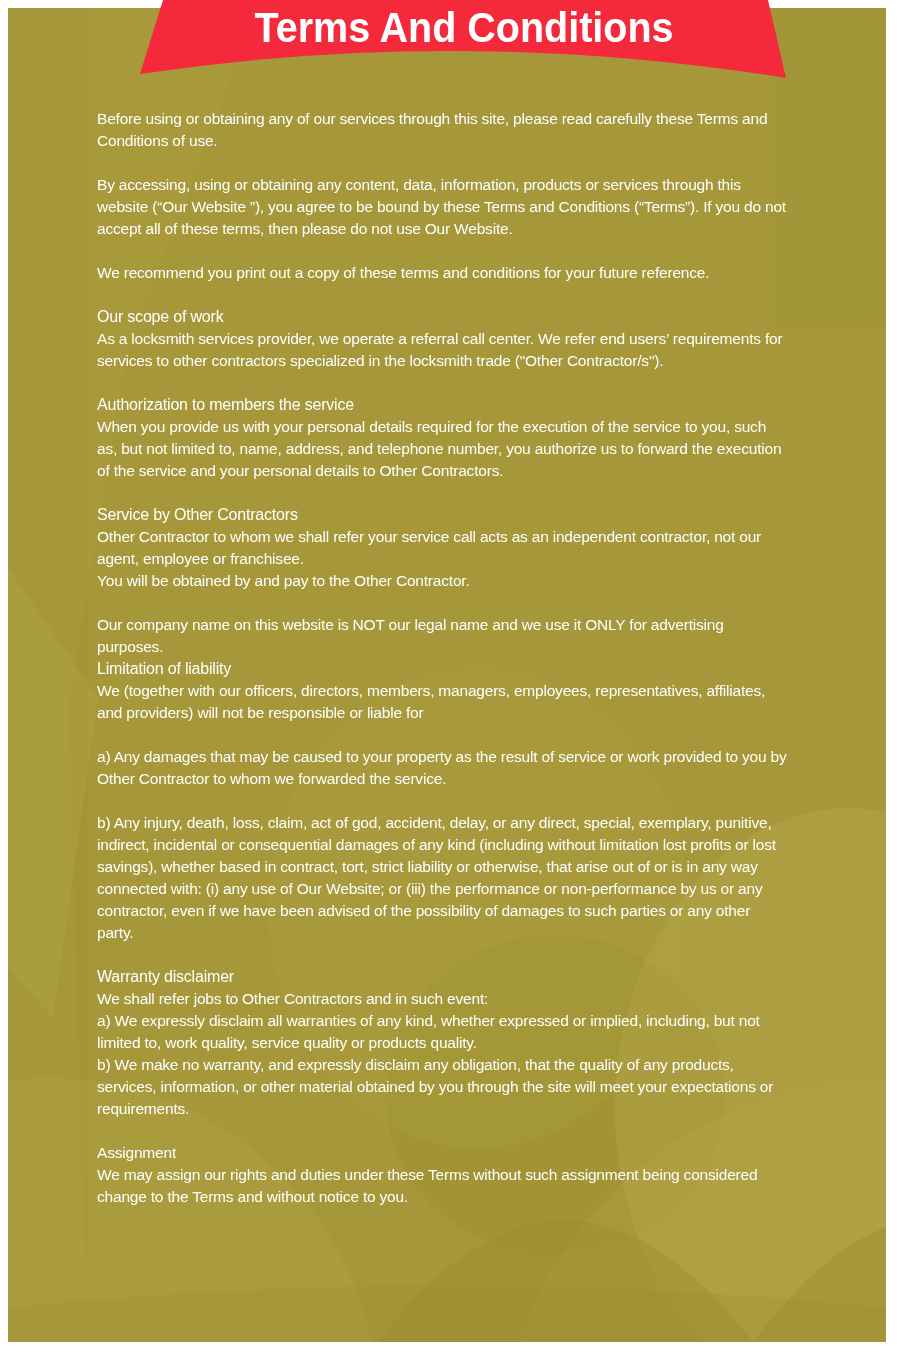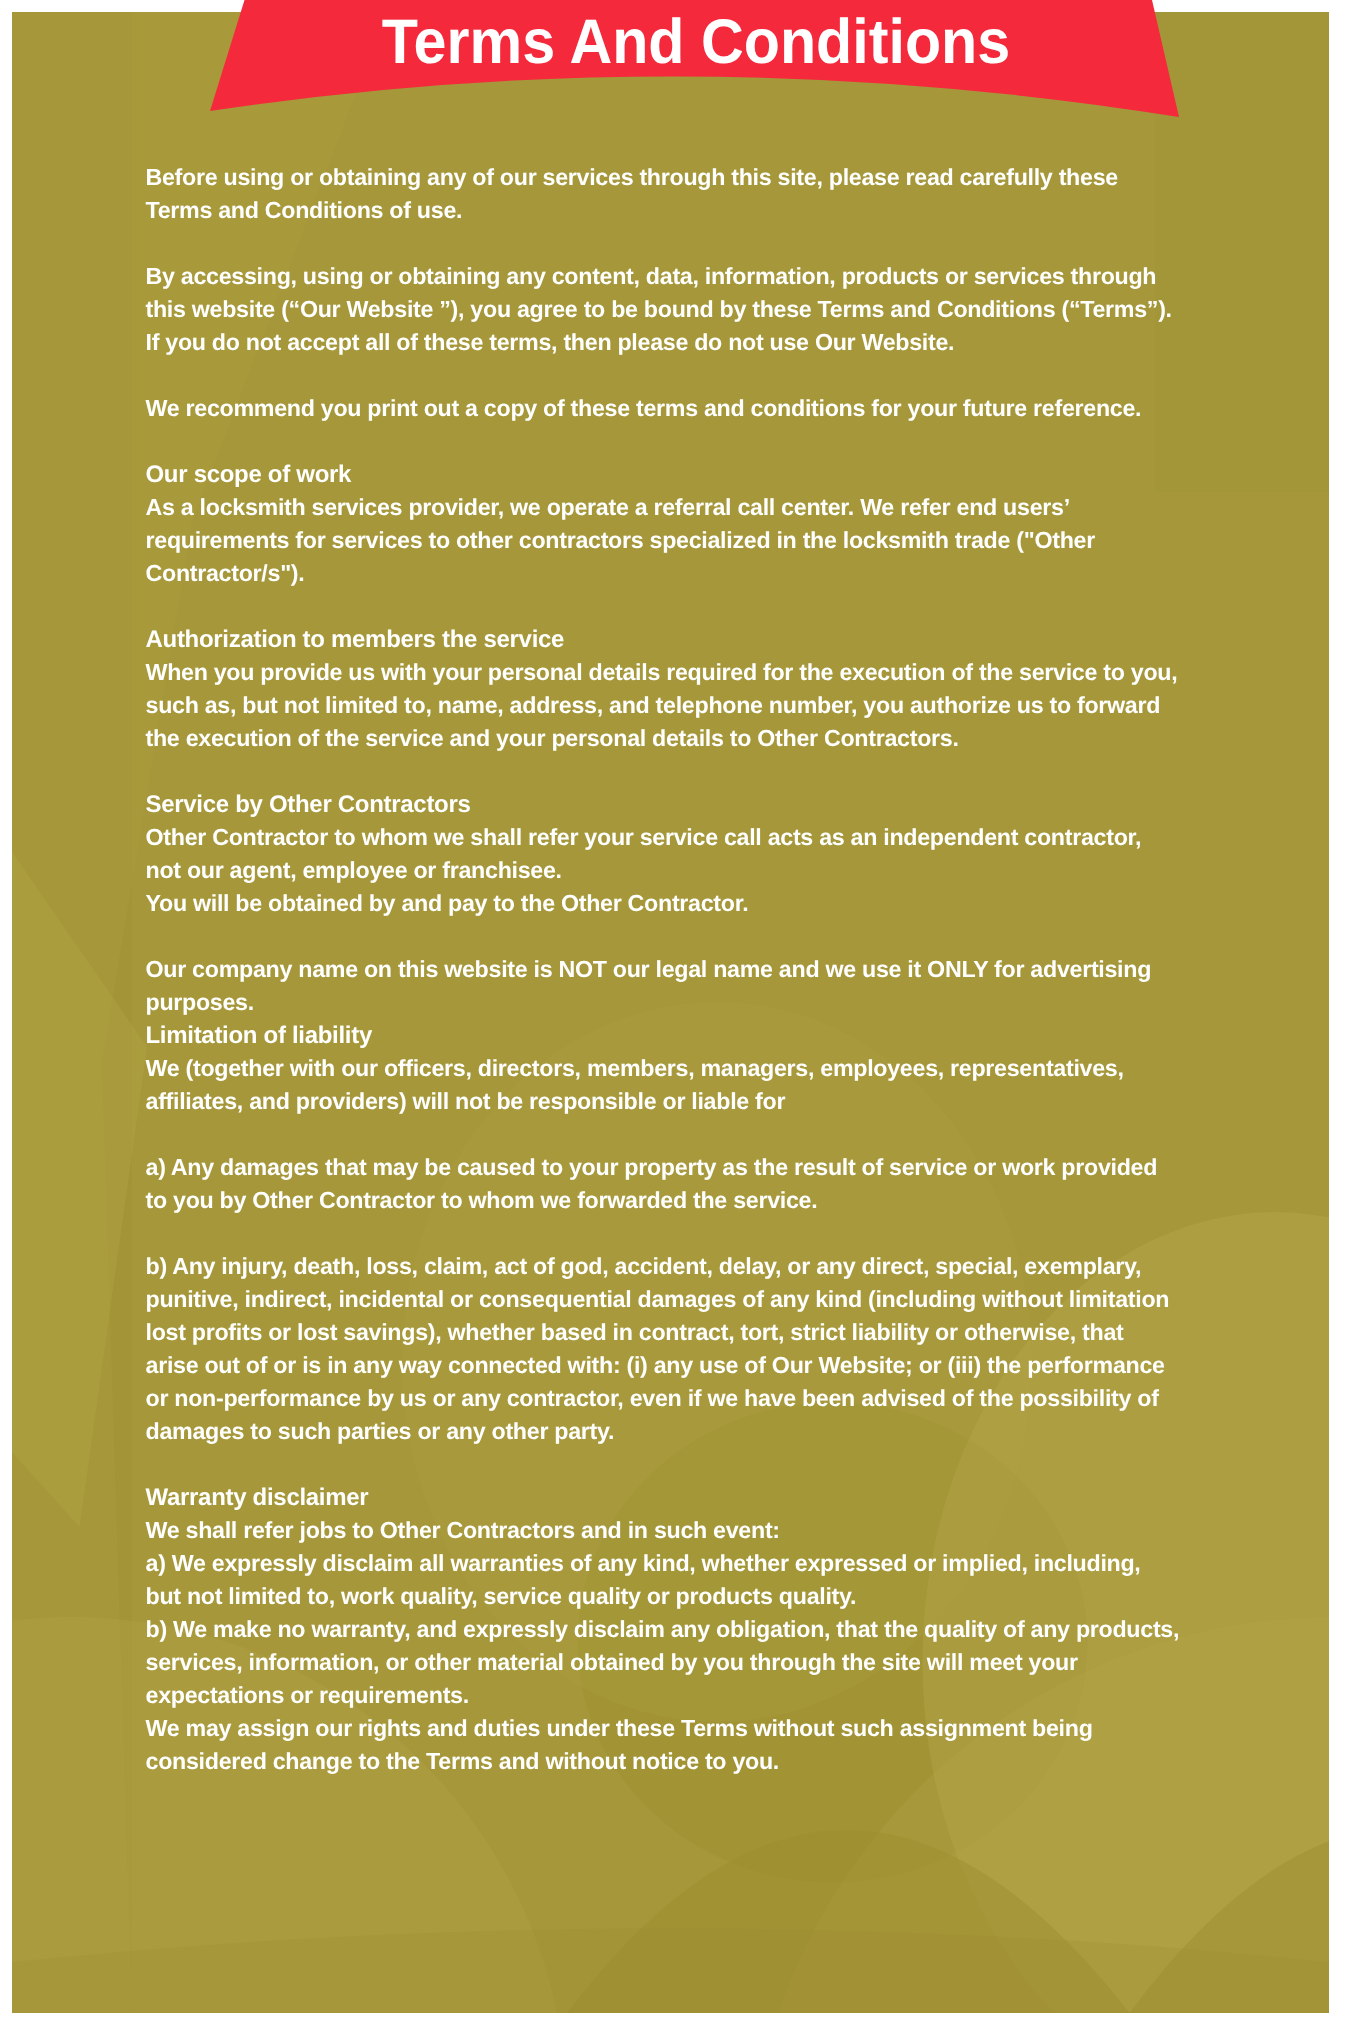--- a/index.html
+++ b/index.html
@@ -19,22 +19,22 @@
   .bg-decor { position:absolute; left:0; top:0; }
   .content {
     position:absolute;
     left:89px; top:100px;
     width:690px;
     color:#ffffff;
     font-size:15.5px;
     line-height:22px;
     letter-spacing:-0.2px;
   }
-  .para { margin:0; font-weight:700; }
-  .heading { margin:0; font-size:16px; font-weight:700; line-height:22px; }
+  .para { margin:0; font-weight:400; }
+  .heading { margin:0; font-size:16px; font-weight:400; line-height:22px; }
   .heading-normal { font-weight:400; font-size:15.5px; }
   .gap { margin-top:22px; }
   .ribbon {
     position:absolute;
     left:0; top:0; width:770px; height:92px;
     pointer-events:none;
   }
   .ribbon svg { position:absolute; left:0; top:0; }
   .ribbon-title {
     position:absolute;
@@ -90,20 +90,21 @@
       <h2 class="heading">Limitation of liability</h2>
       <p class="para">We (together with our officers, directors, members, managers, employees, representatives, affiliates, and providers) will not be responsible or liable for</p>
       <p class="para gap">a) Any damages that may be caused to your property as the result of service or work provided to you by Other Contractor to whom we forwarded the service.</p>
       <p class="para gap">b) Any injury, death, loss, claim, act of god, accident, delay, or any direct, special, exemplary, punitive, indirect, incidental or consequential damages of any kind (including without limitation lost profits or lost savings), whether based in contract, tort, strict liability or otherwise, that arise out of or is in any way connected with: (i) any use of Our Website; or (iii) the performance or non-performance by us or any contractor, even if we have been advised of the possibility of damages to such parties or any other party.</p>
 
       <h2 class="heading gap">Warranty disclaimer</h2>
       <p class="para">We shall refer jobs to Other Contractors and in such event:</p>
       <p class="para">a) We expressly disclaim all warranties of any kind, whether expressed or implied, including, but not limited to, work quality, service quality or products quality.</p>
       <p class="para">b) We make no warranty, and expressly disclaim any obligation, that the quality of any products, services, information, or other material obtained by you through the site will meet your expectations or requirements.</p>
 
+      <h2 class="heading heading-normal gap">Assignment</h2>
       <p class="para">We may assign our rights and duties under these Terms without such assignment being considered change to the Terms and without notice to you.</p>
 
     </div>
   </div>
 
   <div class="ribbon">
     <svg width="900" height="92" viewBox="0 0 900 92">
       <path d="M163,0 L768,0 L786,78 Q460,26 140,74 Z" fill="#f42a3c"></path>
     </svg>
     <div class="ribbon-title">Terms And Conditions</div>

